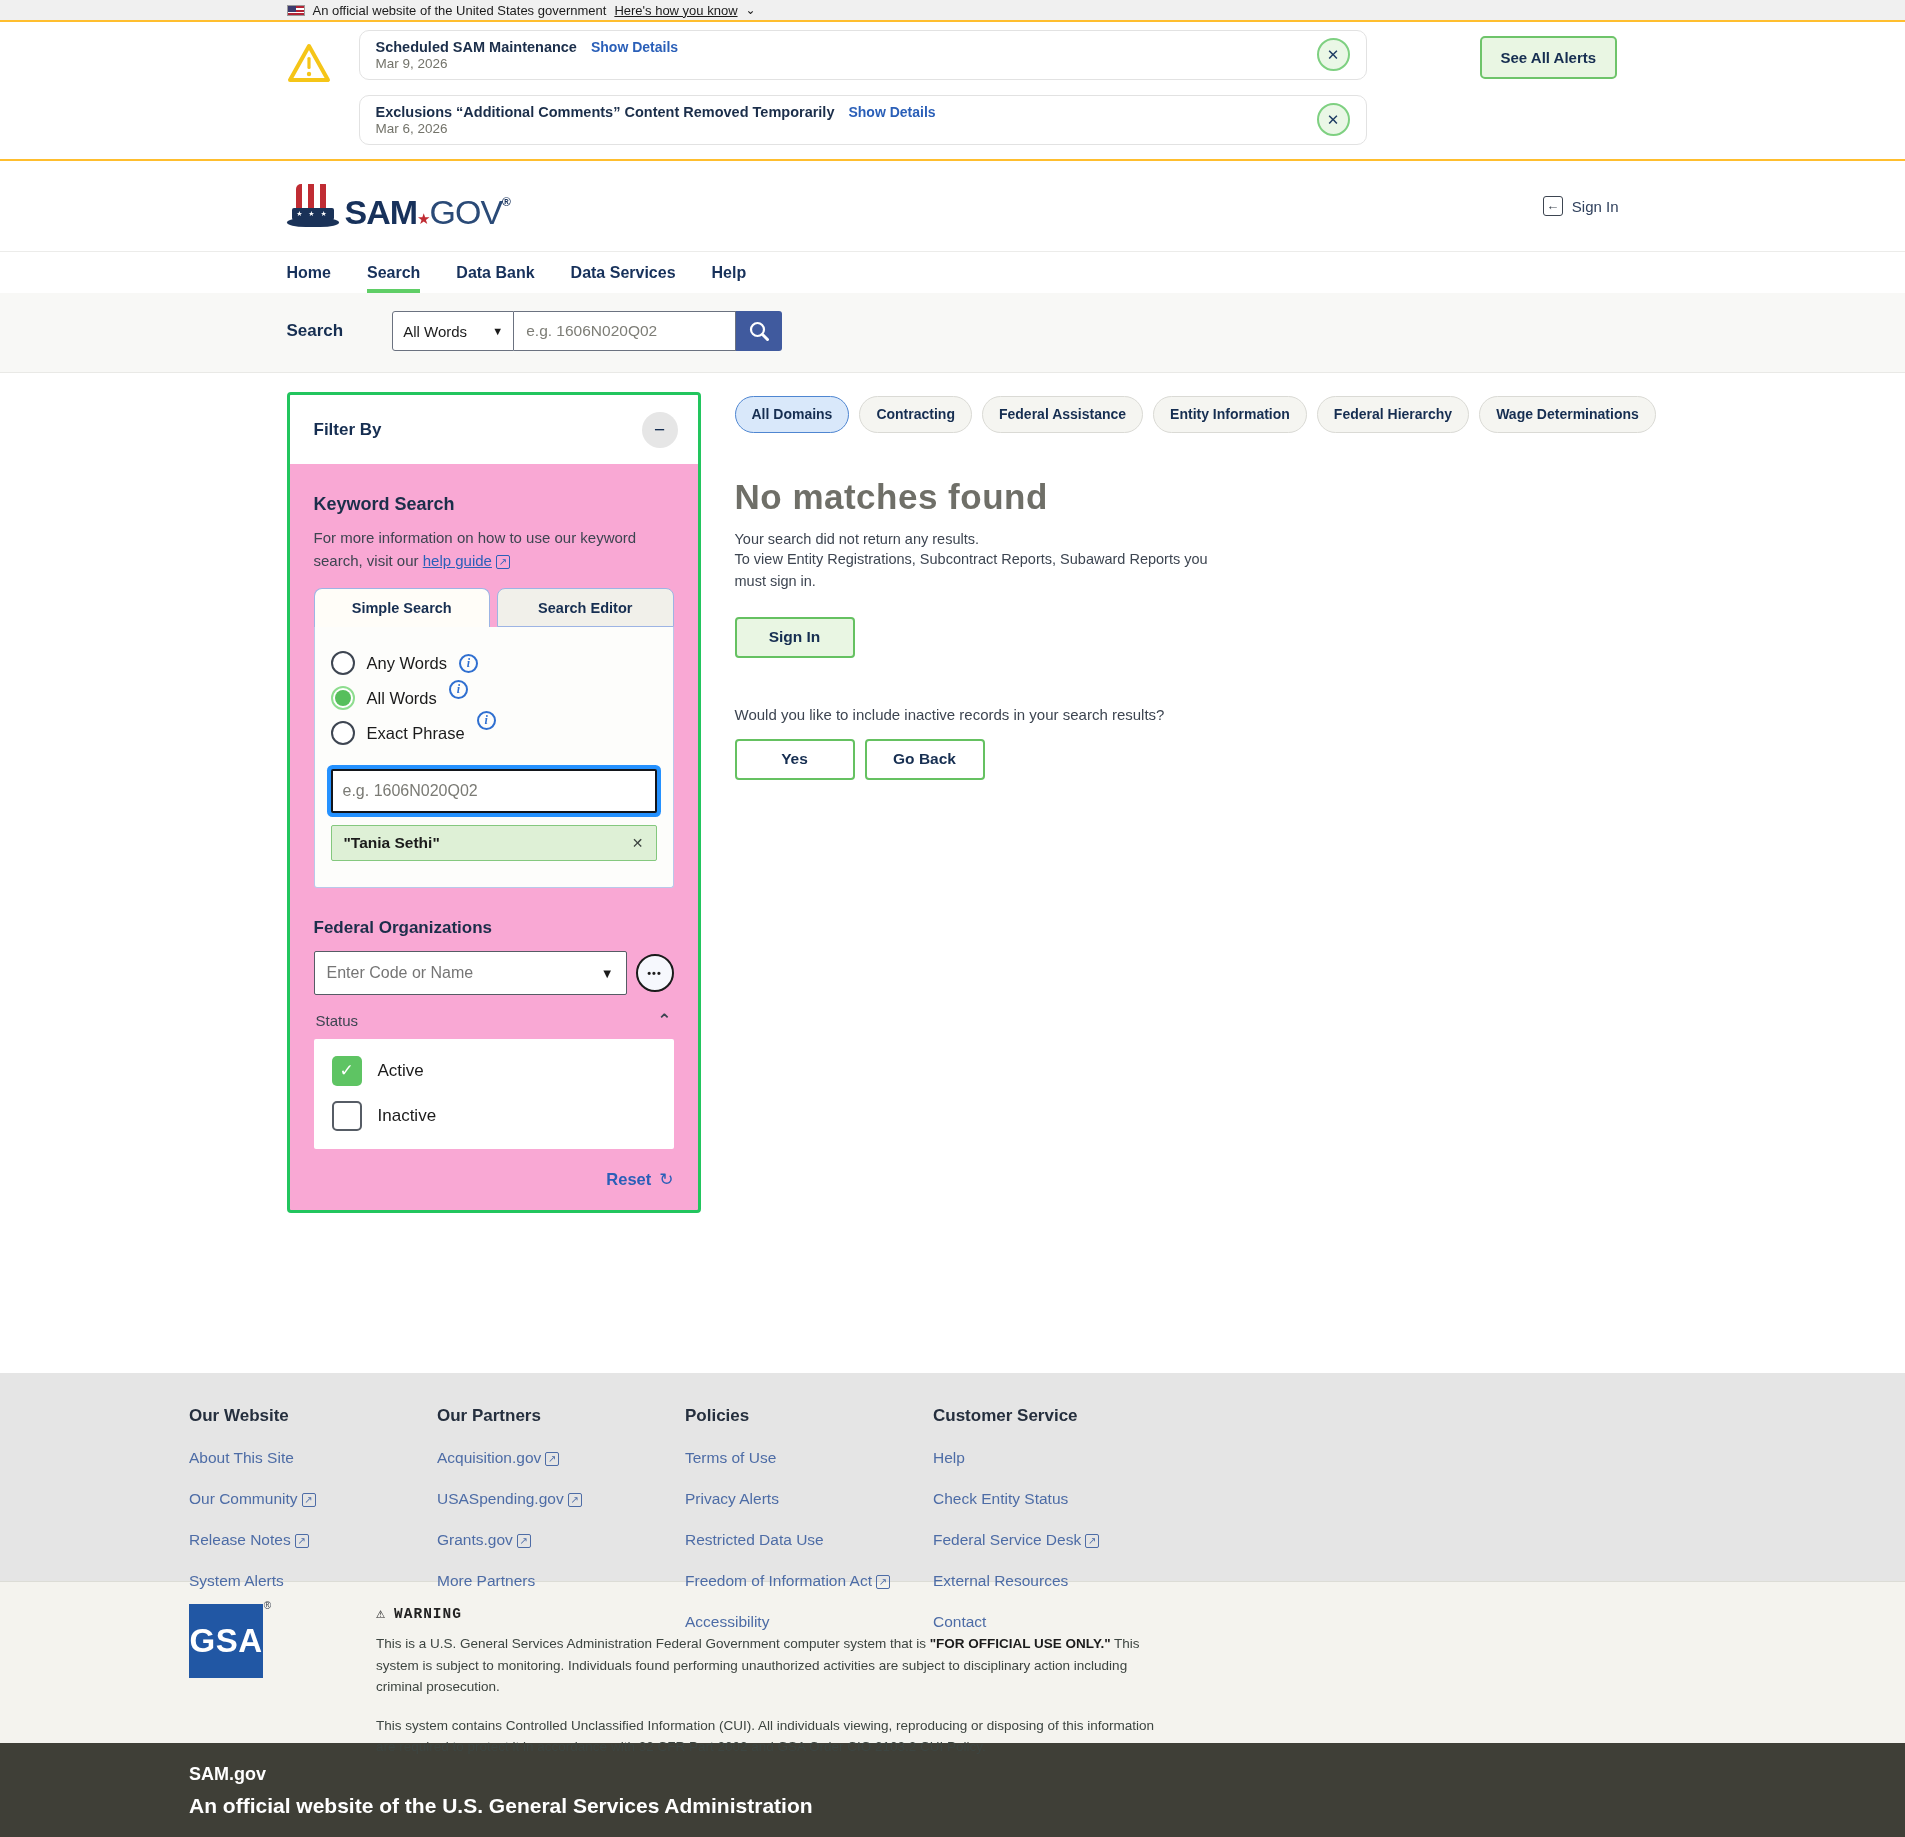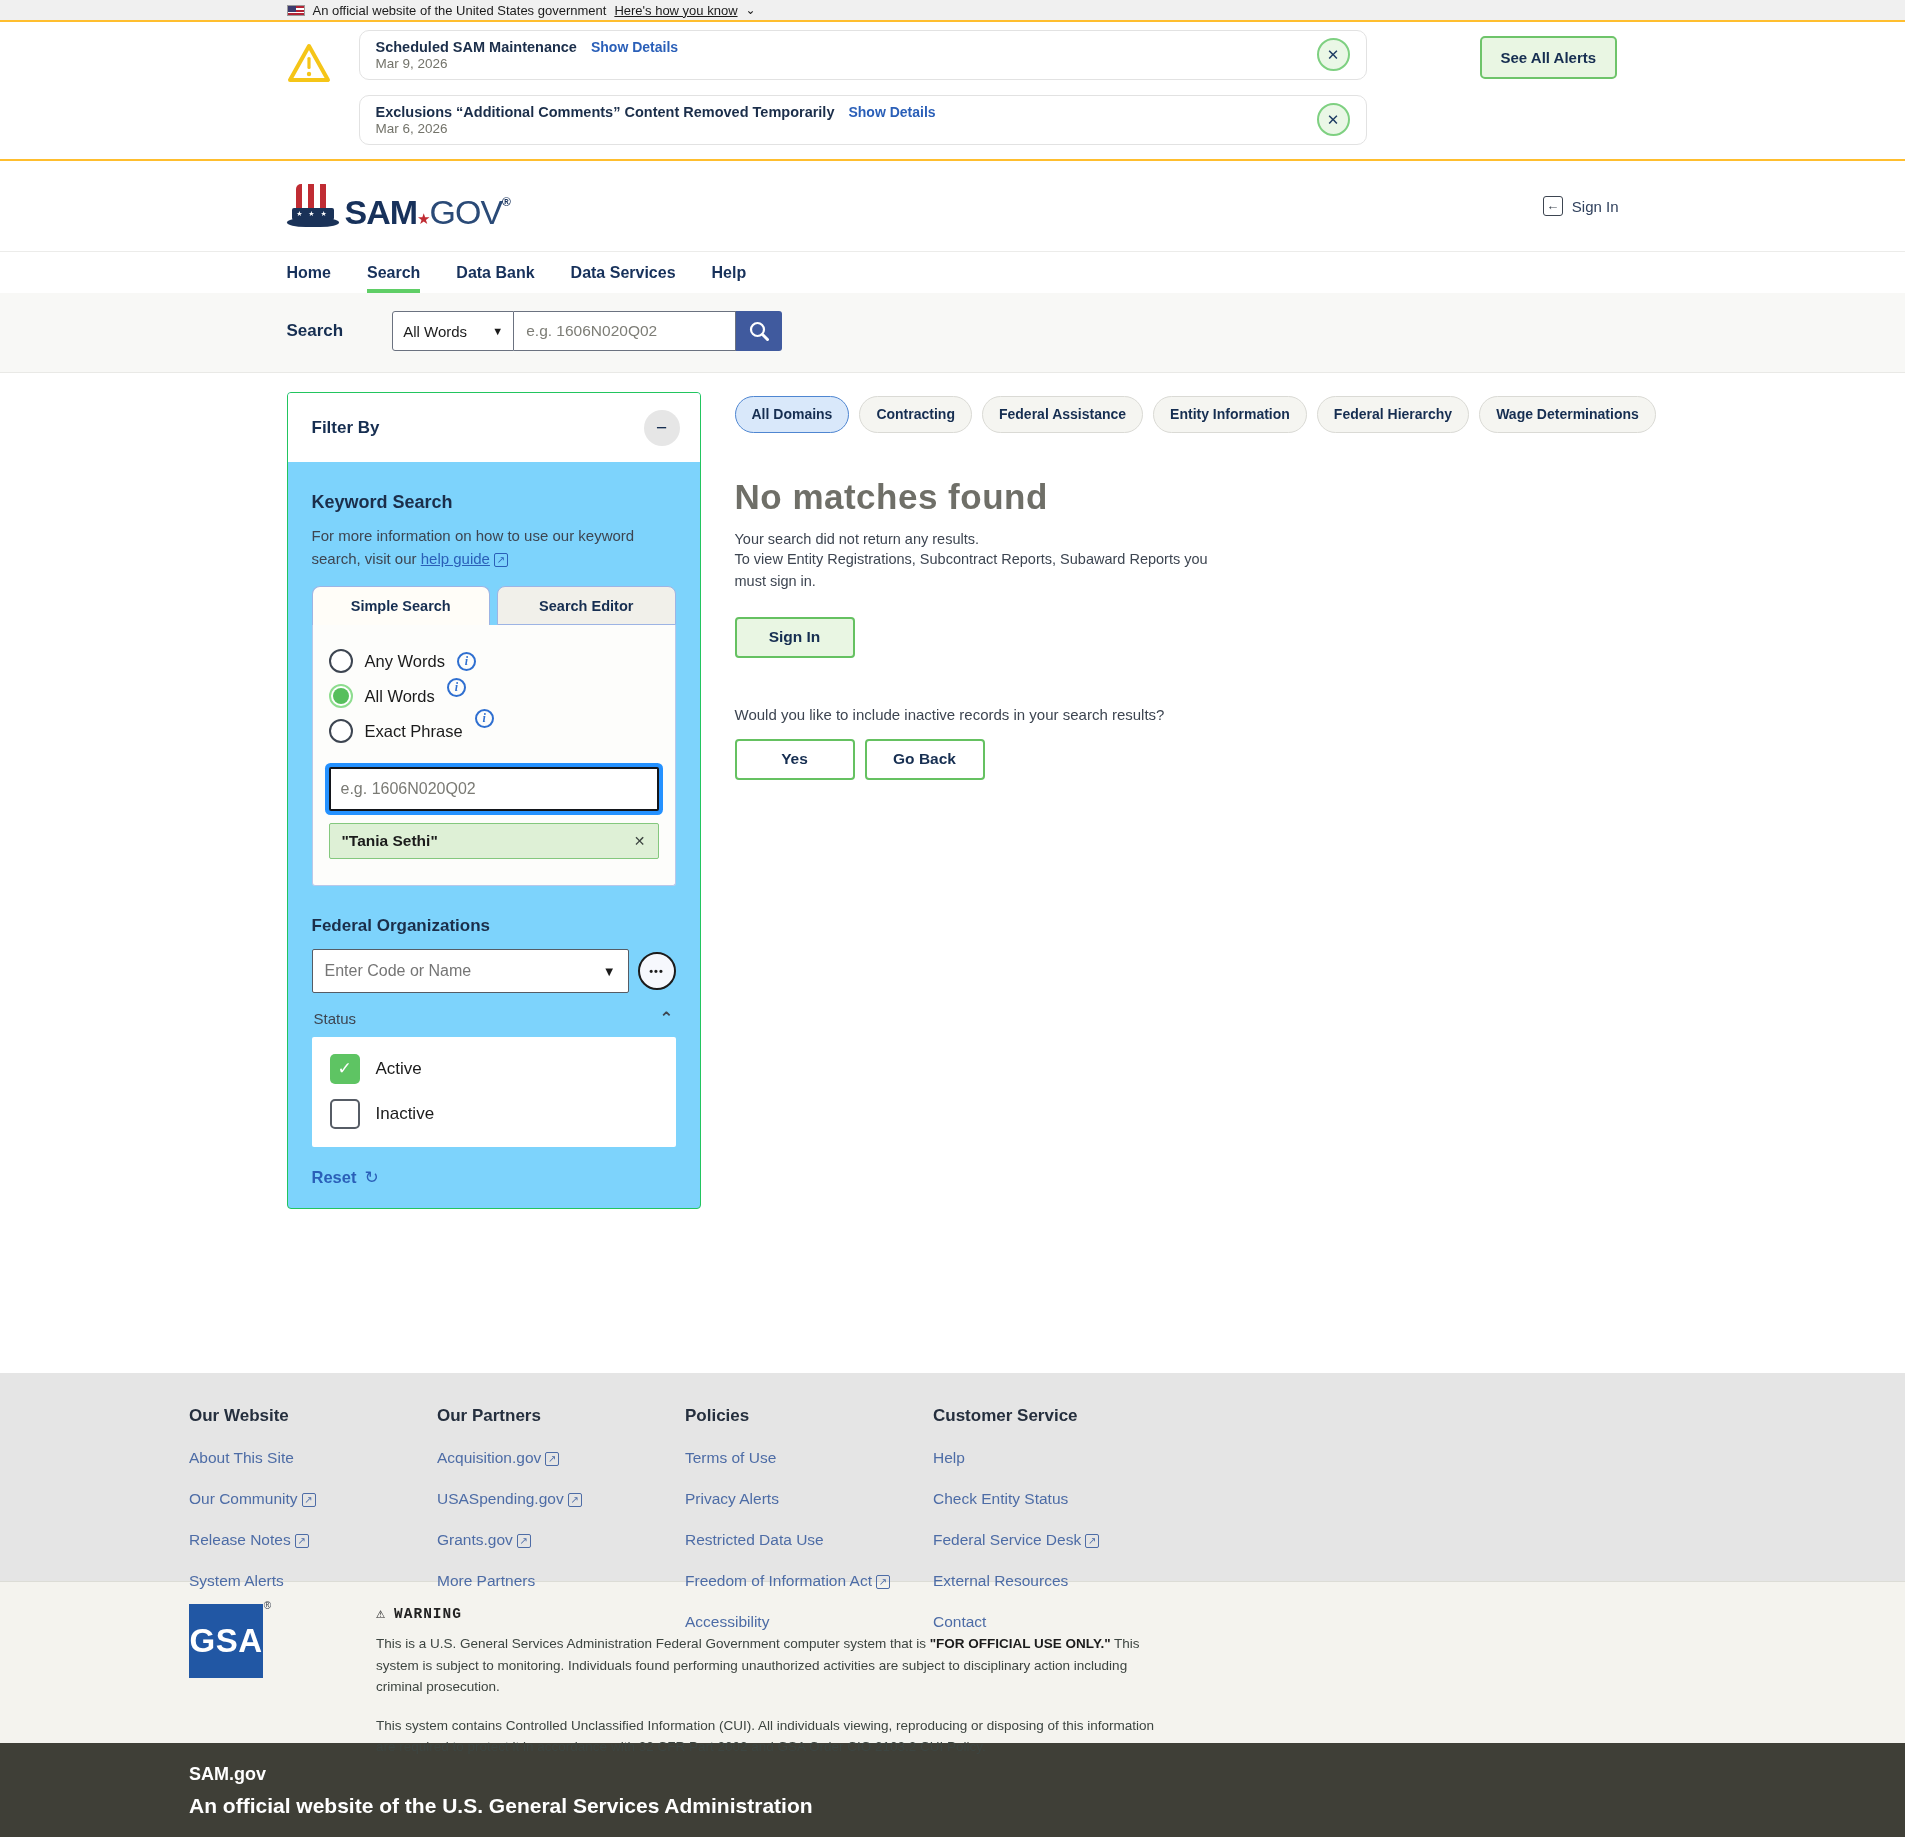--- a/index.html
+++ b/index.html
@@ -64,21 +64,21 @@
     font-family:inherit; color:#1b1b1b; background:#fff; }
   .search-input::placeholder { color:#7d7d76; }
   .search-btn { width:46px; height:40px; background:#405a9e; border:none; border-radius:0 3px 3px 0; cursor:pointer;
     display:flex; align-items:center; justify-content:center; }
 
   
   .main { height:1000px; }
   .main .container { display:flex; align-items:flex-start; gap:34px; padding-top:19px; }
 
   
-  .fpanel { flex:0 0 414px; border:1px solid #22c55e; border-radius:4px; background:#7dd3fc; overflow:hidden; }
+  .fpanel { flex:0 0 414px; border:3px solid #22c55e; border-radius:4px; background:#f9a8d4; overflow:hidden; }
   .fp-head { background:#fff; padding:17px 20px 16px 24px; display:flex; align-items:center; }
   .fp-title { font-size:17px; font-weight:bold; color:#162e51; }
   .fp-collapse { margin-left:auto; width:36px; height:36px; border-radius:50%; background:#e6e6e6; color:#162e51;
     font-size:19px; line-height:36px; text-align:center; cursor:pointer; }
   .fp-body { padding:30px 24px 20px; }
   .kw-heading { font-size:18px; font-weight:bold; color:#1b2e4a; }
   .kw-help { margin-top:12px; font-size:15px; line-height:1.5; color:#3d4551; }
   .kw-help-link { color:#2a5fb8; text-decoration:underline; cursor:pointer; }
   .ext::after { content:"↗"; display:inline-block; font-size:10px; margin-left:4px; width:12px; height:12px; line-height:12px;
     text-align:center; border:1.5px solid currentColor; border-radius:2px; vertical-align:1px; }
@@ -115,21 +115,21 @@
   .status-row { margin-top:17px; display:flex; align-items:center; padding:0 2px; }
   .status-label { font-size:15px; color:#3d4551; }
   .status-chevron { margin-left:auto; font-size:17px; font-weight:bold; color:#3d4551; cursor:pointer; line-height:10px; }
   .status-box { margin-top:10px; background:#fff; border-radius:2px; padding:17px 18px 18px; }
   .check-row { display:flex; align-items:center; gap:16px; }
   .check-row + .check-row { margin-top:15px; }
   .checkbox { width:30px; height:30px; border-radius:5px; flex:0 0 30px; cursor:pointer; }
   .checkbox.checked { background:#5ec463; color:#fff; text-align:center; line-height:30px; font-size:17px; font-weight:bold; }
   .checkbox.unchecked { background:#fff; border:2px solid #565c65; }
   .check-label { font-size:17px; color:#1b1b1b; }
-  .reset-row { margin-top:20px; }
+  .reset-row { margin-top:20px; text-align:right; }
   .reset-link { font-size:16.5px; font-weight:bold; color:#2a5fb8; cursor:pointer; }
   .reset-icon { font-size:17px; margin-left:8px; font-weight:normal; }
 
   
   .results { flex:1; padding-top:4px; }
   .pills { display:flex; gap:10px; }
   .pill { padding:9px 16px 10px; border-radius:20px; font-size:14px; font-weight:bold; color:#162e51; cursor:pointer; white-space:nowrap; }
   .pill.active { background:#d9e8fa; border:1px solid #4f86d1; }
   .pill.inactive { background:#f5f5f1; border:1px solid #dadad5; }
   .nm-heading { margin-top:44px; font-size:35px; font-weight:bold; color:#6f6f68; letter-spacing:0.5px; }

